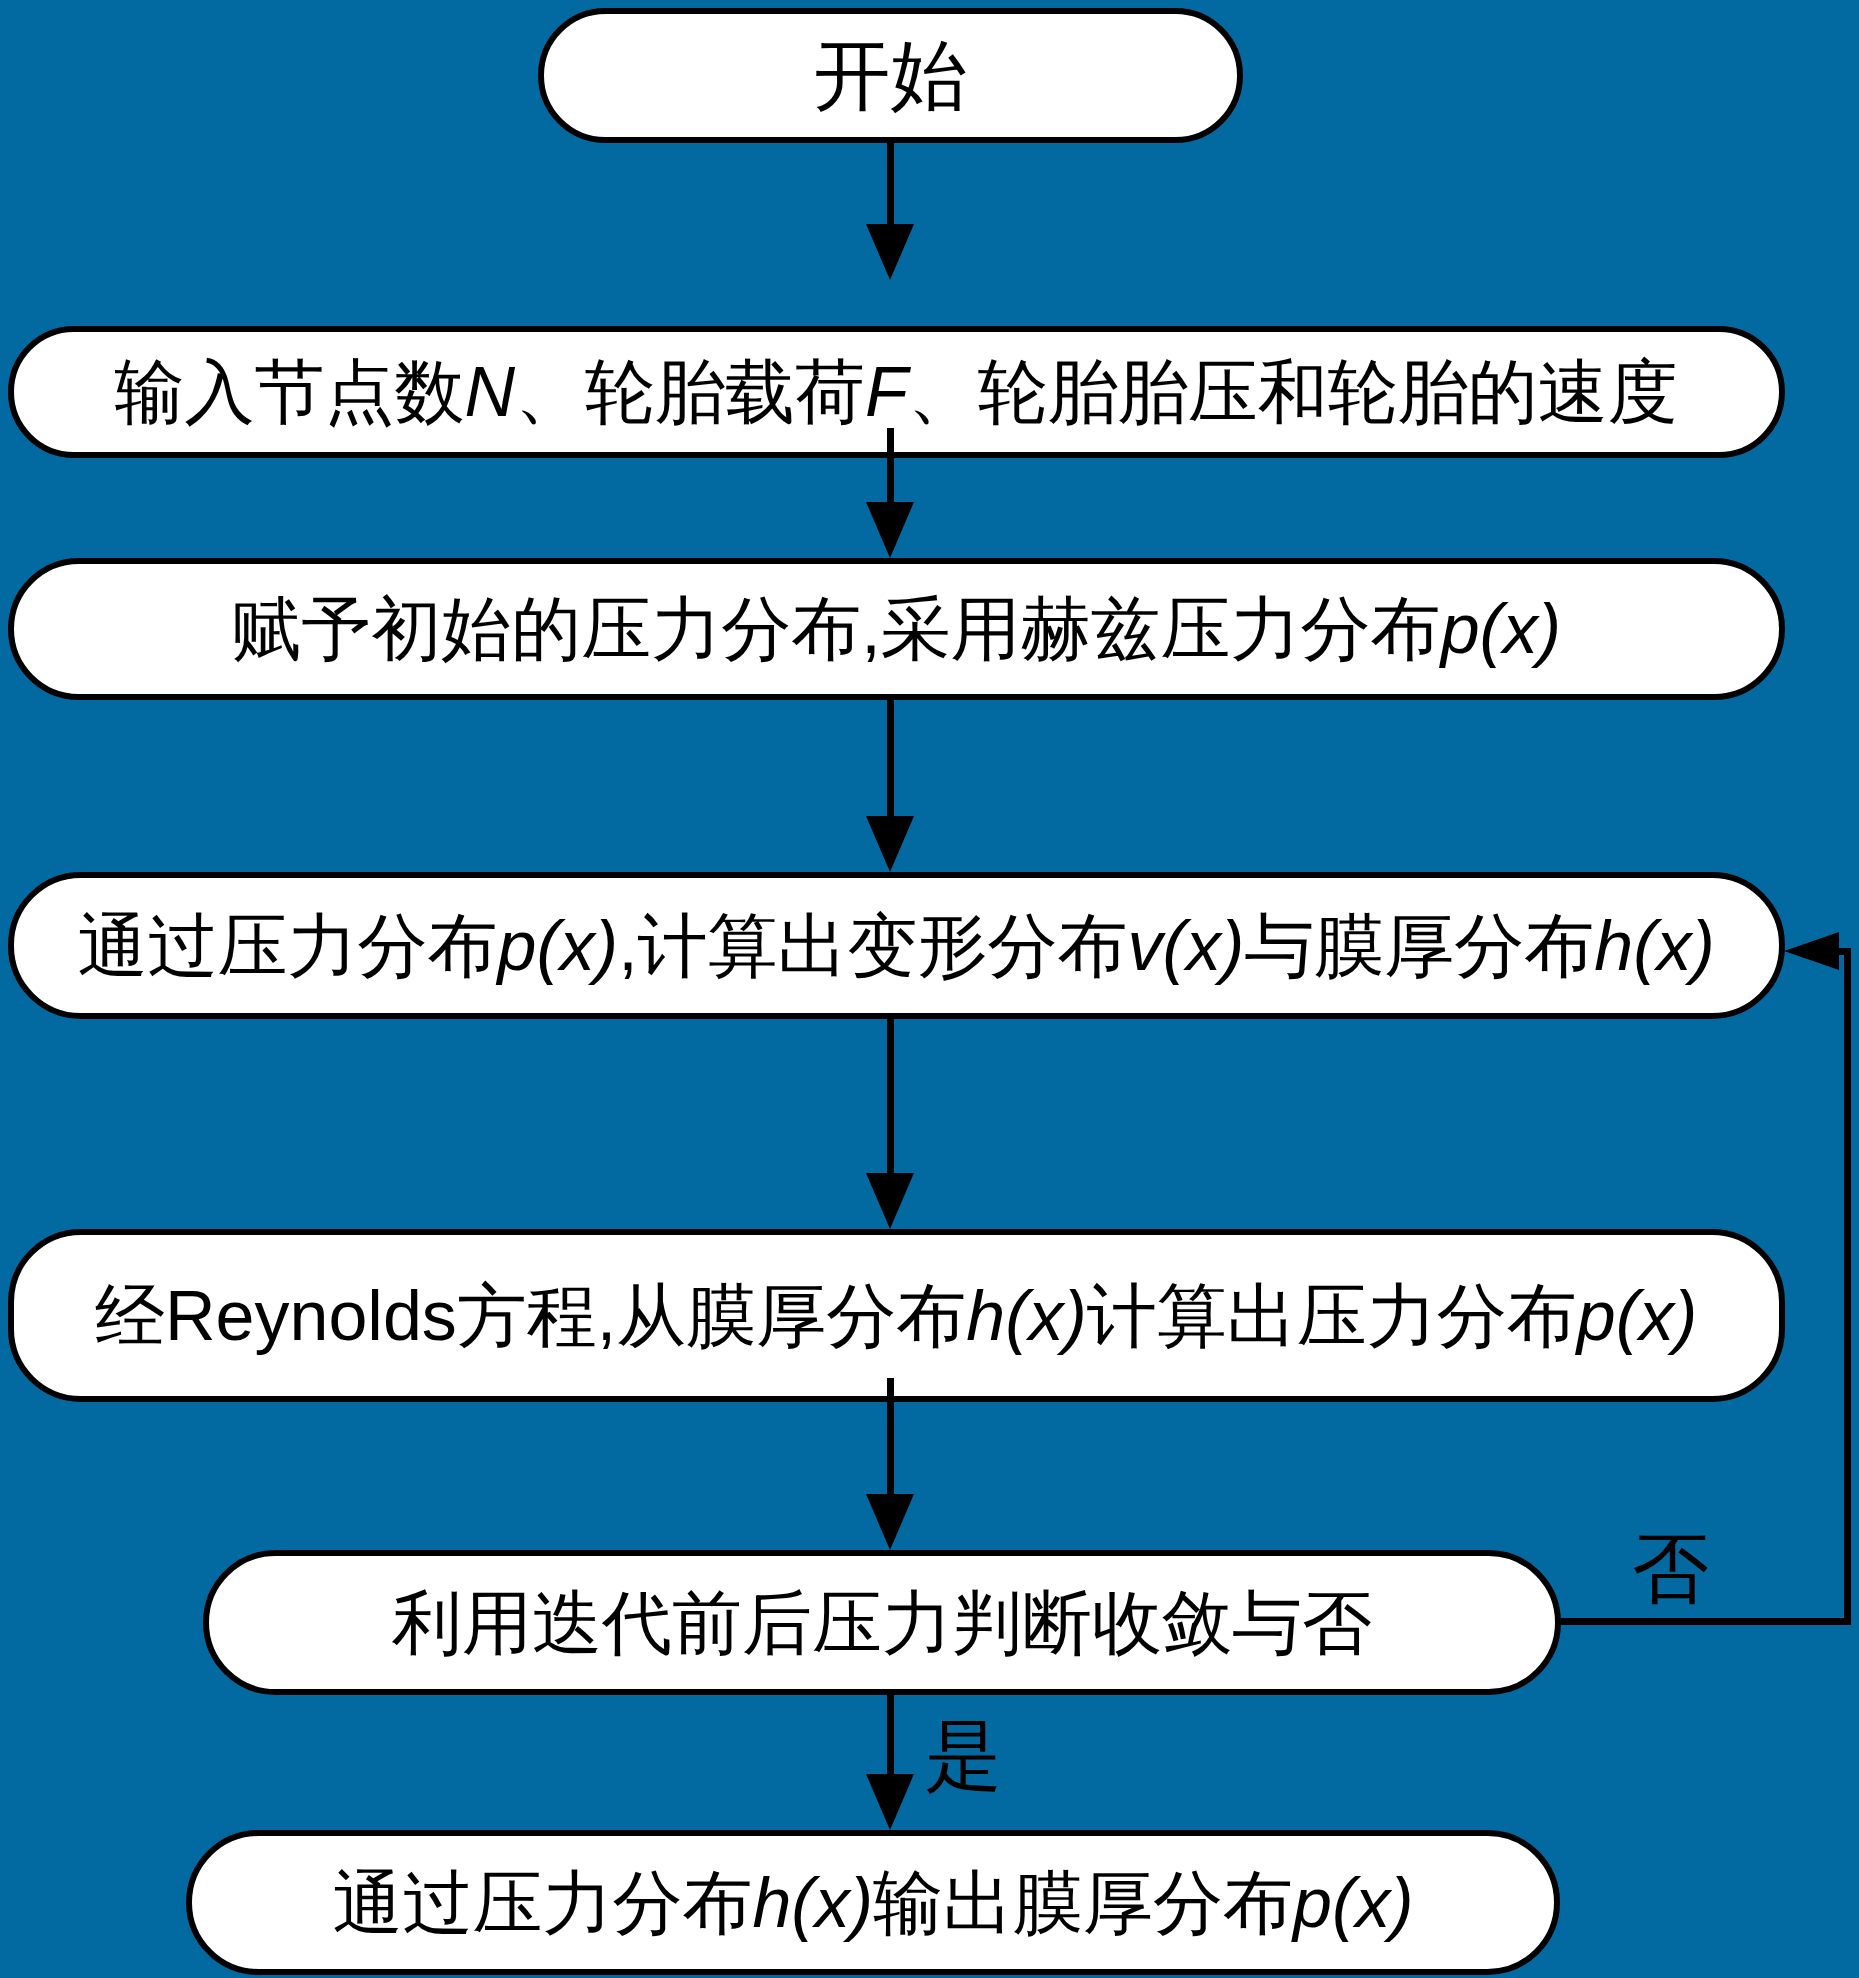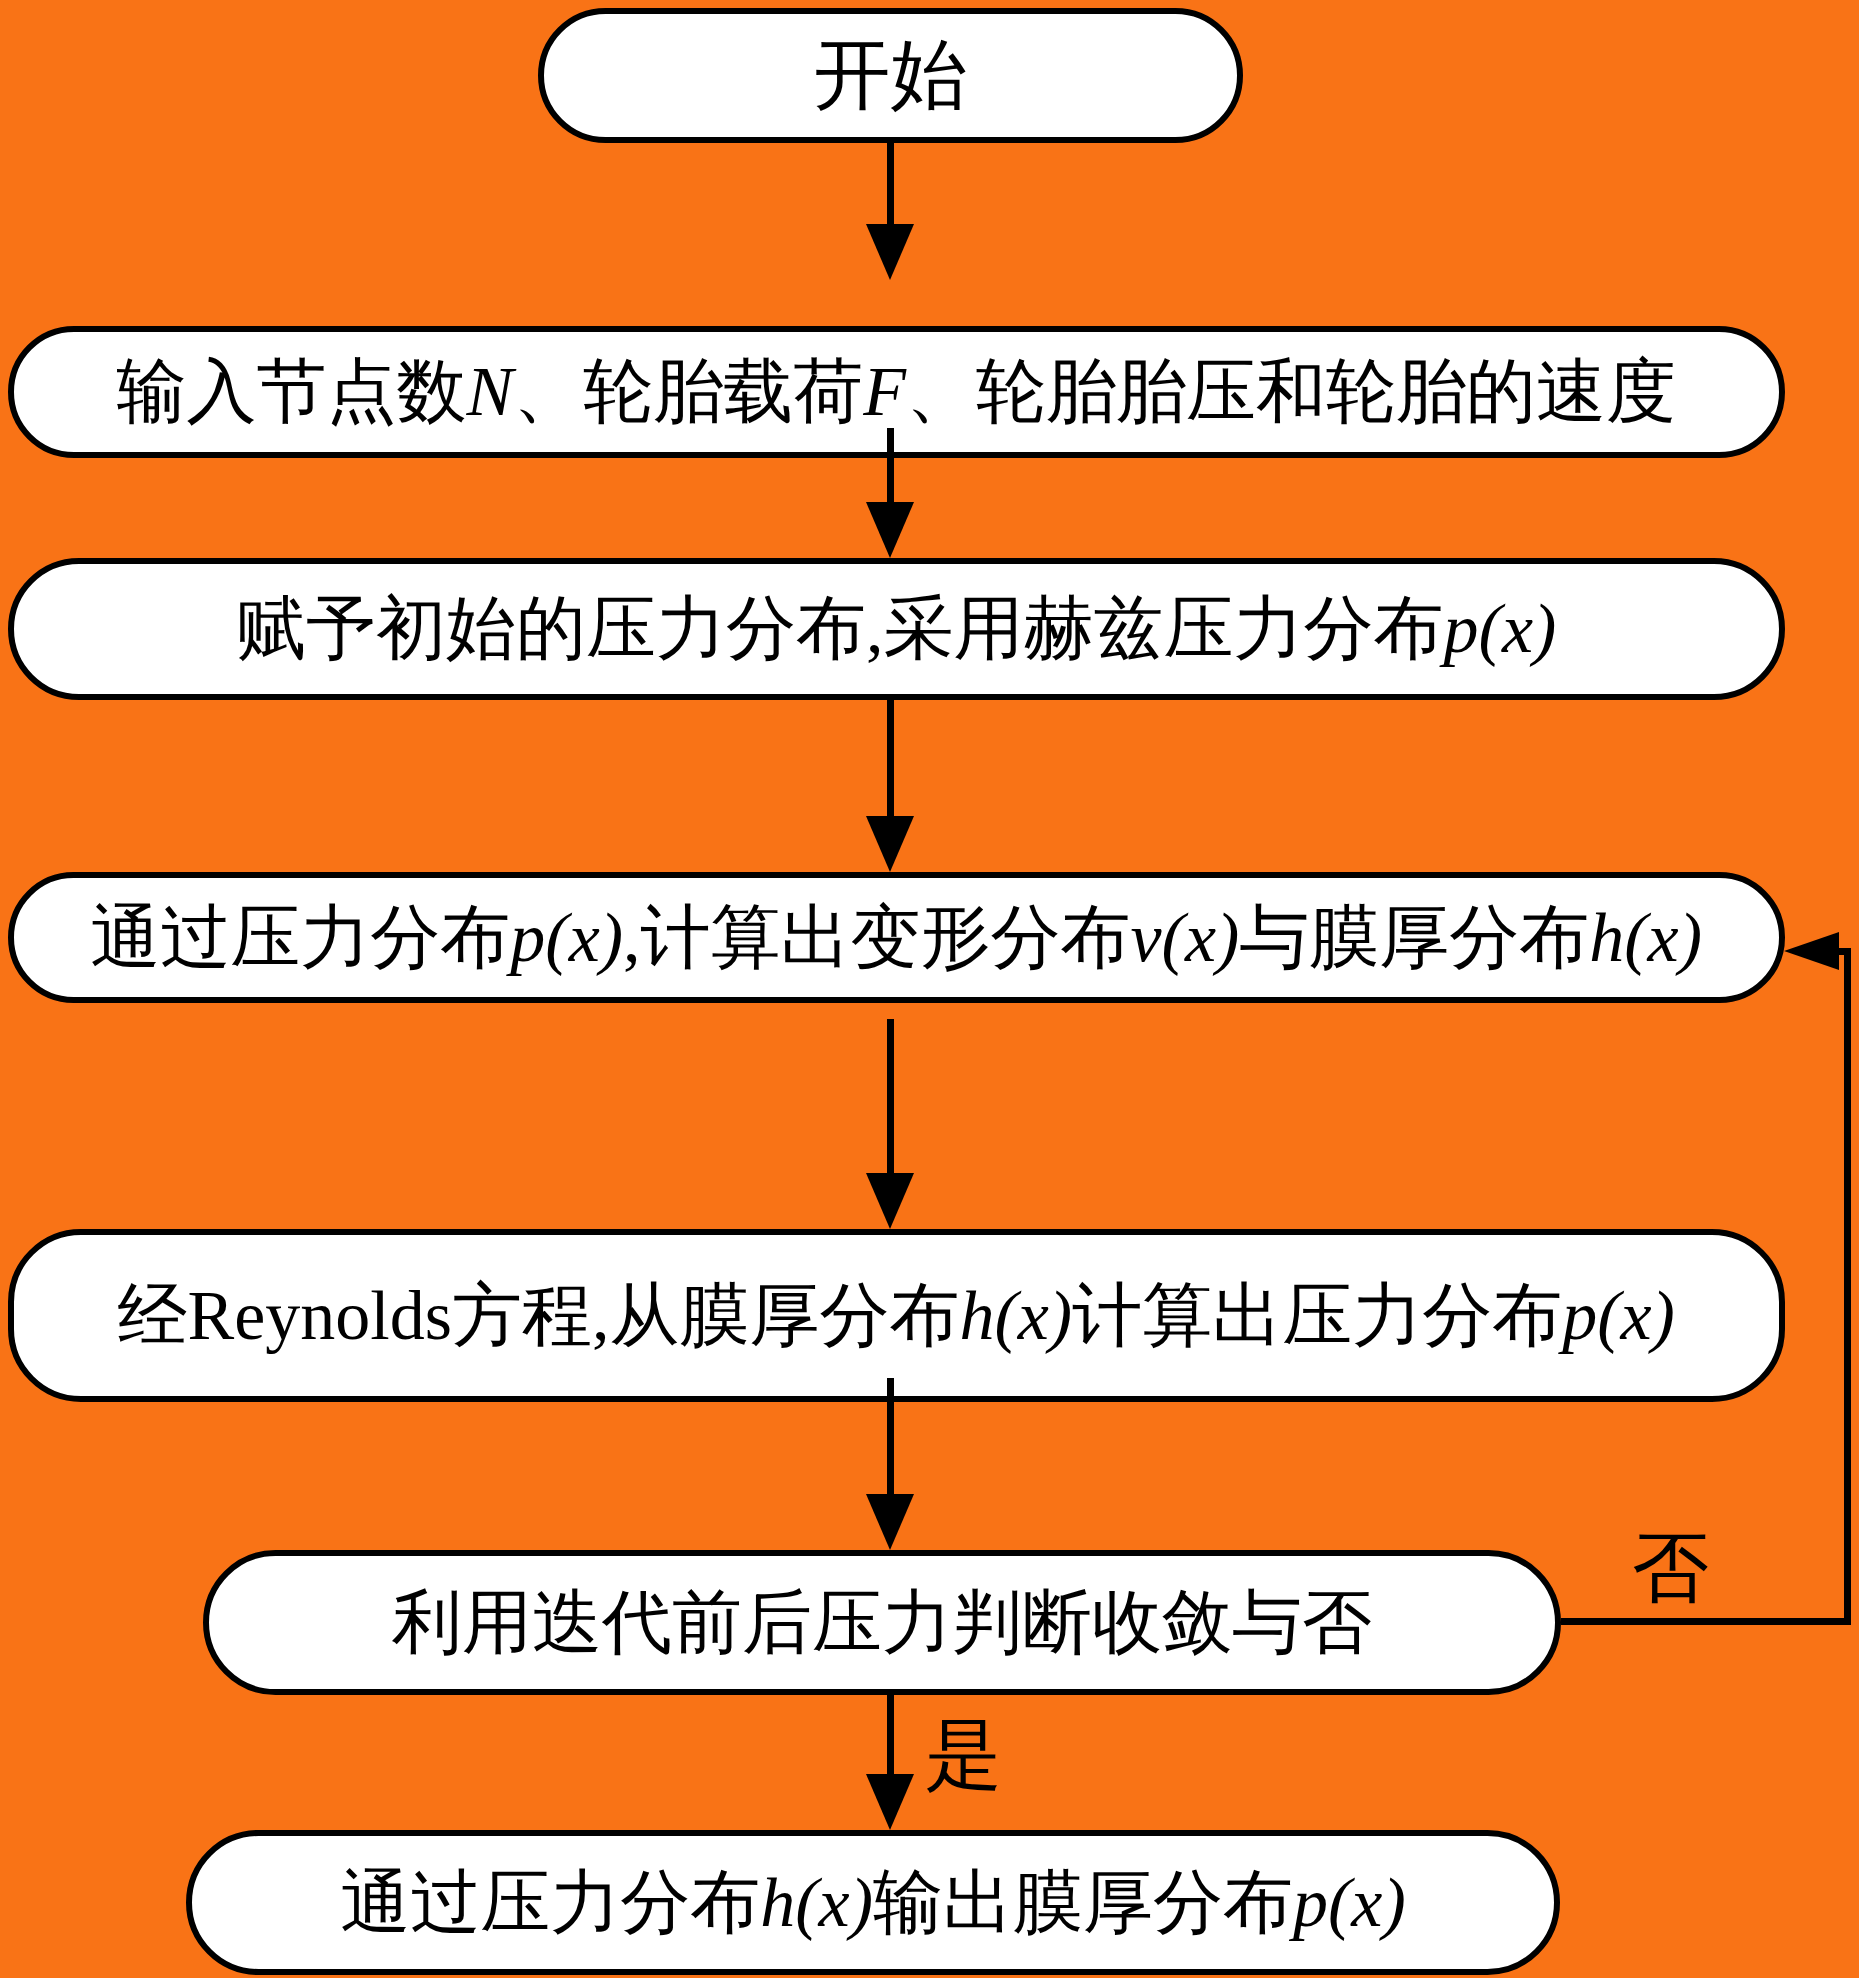--- a/index.html
+++ b/index.html
@@ -1,40 +1,40 @@
 <!DOCTYPE html>
 <html><head>
 <meta charset="utf-8">
 <style>
   html,body{margin:0;padding:0;background:#ffffff;}
   .canvas{
     position:relative;
     width:1860px;height:1978px;
-    background:#f97316;
+    background:#0369a1;
     color:#000;
-    font-family:Liberation Serif, serif;
+    font-family:Liberation Sans, sans-serif;
     overflow:hidden;
   }
   .node{
     position:absolute;
     box-sizing:border-box;
     border:6.8px solid #000;
     border-radius:73px;
     background:#fff;
     display:flex;align-items:center;justify-content:center;
     text-align:center;
     font-size:70px;line-height:1;
     white-space:nowrap;
   }
   .node .it{font-style:italic;}
   
   .n-start   {left:538px; top:7.7px;    width:705px;  height:135px; border-radius:68px; font-size:77px;}
   .n-input   {left:7.7px;   top:280px;  width:1777px; height:132px;margin-top:46px;}
   .n-hertz   {left:7.7px;   top:558px;  width:1777px; height:142px;}
-  .n-deform  {left:7.7px;   top:872px;  width:1777px; height:131px;}
+  .n-deform  {left:7.7px;   top:872px;  width:1777px; height:147px;}
   .n-reynolds{left:7.7px;   top:1229px; width:1777px; height:173px;}
   .n-converge{left:203px; top:1550px; width:1358px; height:145px;align-items:center;}
   .n-output  {left:186px; top:1830px; width:1374px; height:145px;}
   
   .vline{position:absolute;width:6.8px;background:#000;}
   .hline{position:absolute;height:6.8px;background:#000;}
   .head-down{
     position:absolute;width:0;height:0;
     border-left:24px solid transparent;
     border-right:24px solid transparent;

